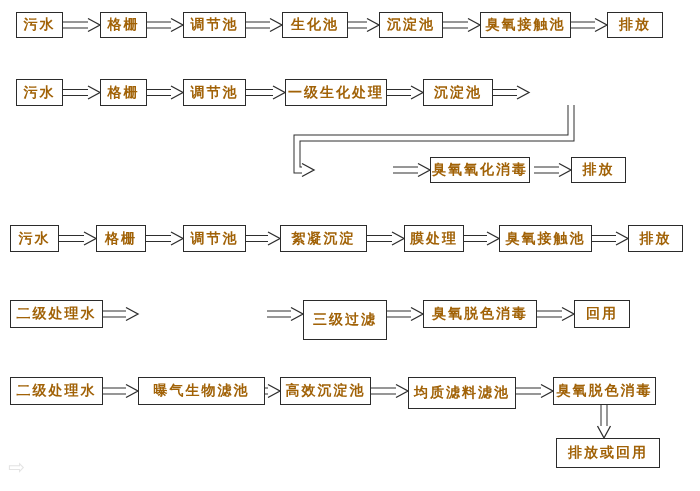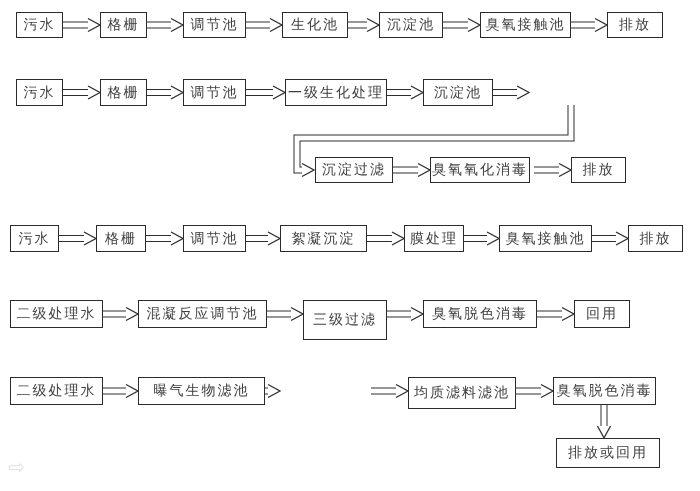--- a/index.html
+++ b/index.html
@@ -10,21 +10,21 @@
     font-family:"DejaVu Sans","Liberation Sans",sans-serif;
     overflow:hidden;
   }
   #arrow-layer{position:absolute;left:0;top:0;width:700px;height:491px;}
   .node{
     position:absolute;
     box-sizing:border-box;
     background:#ffffff;
     border:1px solid #2b2b2b;
     display:flex;align-items:center;justify-content:center;
-    font-size:14px;font-weight:normal;color:#404040;
+    font-size:14px;font-weight:bold;color:#a16207;
     letter-spacing:2px;white-space:nowrap;
     z-index:2;
   }
   .watermark{
     position:absolute;left:8px;top:455px;
     font-size:20px;color:#e4e4e4;z-index:1;
     user-select:none;
   }
 </style>
 </head>
@@ -130,37 +130,36 @@
   <div class="node" style="left:282px;top:12px;width:66px;height:26px">生化池</div>
   <div class="node" style="left:379px;top:12px;width:64px;height:26px">沉淀池</div>
   <div class="node" style="left:480px;top:12px;width:91px;height:26px">臭氧接触池</div>
   <div class="node" style="left:607px;top:12px;width:56px;height:26px">排放</div>
 
   <div class="node" style="left:16px;top:79px;width:47px;height:27px">污水</div>
   <div class="node" style="left:100px;top:79px;width:47px;height:27px">格栅</div>
   <div class="node" style="left:183px;top:79px;width:63px;height:27px">调节池</div>
   <div class="node" style="left:285px;top:79px;width:102px;height:27px">一级生化处理</div>
   <div class="node" style="left:423px;top:79px;width:70px;height:27px">沉淀池</div>
-  <div class="node" style="left:315px;top:157px;width:78px;height:26px">沉淀过滤</div>
   <div class="node" style="left:430px;top:157px;width:100px;height:26px">臭氧氧化消毒</div>
   <div class="node" style="left:571px;top:157px;width:55px;height:26px">排放</div>
 
   <div class="node" style="left:10px;top:225px;width:49px;height:27px">污水</div>
   <div class="node" style="left:96px;top:225px;width:50px;height:27px">格栅</div>
   <div class="node" style="left:183px;top:225px;width:63px;height:27px">调节池</div>
   <div class="node" style="left:404px;top:225px;width:60px;height:27px">膜处理</div>
   <div class="node" style="left:280px;top:225px;width:87px;height:27px">絮凝沉淀</div>
   <div class="node" style="left:499px;top:225px;width:93px;height:27px">臭氧接触池</div>
   <div class="node" style="left:628px;top:225px;width:55px;height:27px">排放</div>
 
   <div class="node" style="left:10px;top:300px;width:93px;height:28px">二级处理水</div>
-  <div class="node" style="left:138px;top:300px;width:129px;height:28px">混凝反应调节池</div>
   <div class="node" style="left:303px;top:300px;width:84px;height:40px">三级过滤</div>
   <div class="node" style="left:423px;top:300px;width:114px;height:28px">臭氧脱色消毒</div>
   <div class="node" style="left:574px;top:300px;width:56px;height:28px">回用</div>
 
   <div class="node" style="left:10px;top:377px;width:93px;height:28px">二级处理水</div>
   <div class="node" style="left:138px;top:377px;width:127px;height:28px">曝气生物滤池</div>
+  <div class="node" style="left:280px;top:377px;width:91px;height:28px">高效沉淀池</div>
   <div class="node" style="left:408px;top:377px;width:108px;height:32px">均质滤料滤池</div>
   <div class="node" style="left:553px;top:377px;width:103px;height:28px">臭氧脱色消毒</div>
   <div class="node" style="left:556px;top:438px;width:104px;height:30px">排放或回用</div>
 
 </div>
 
 </body></html>

